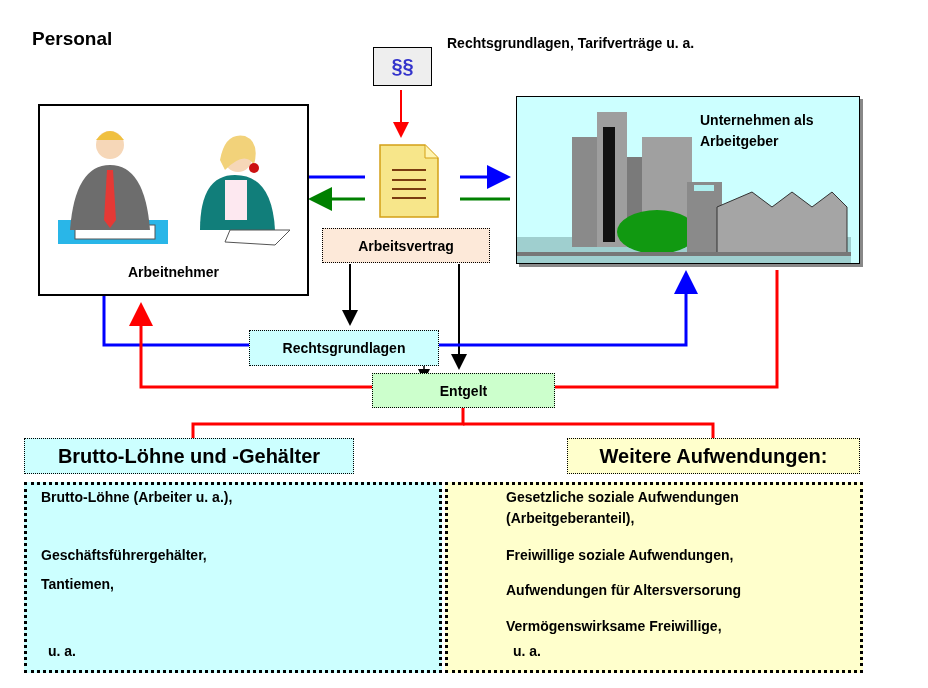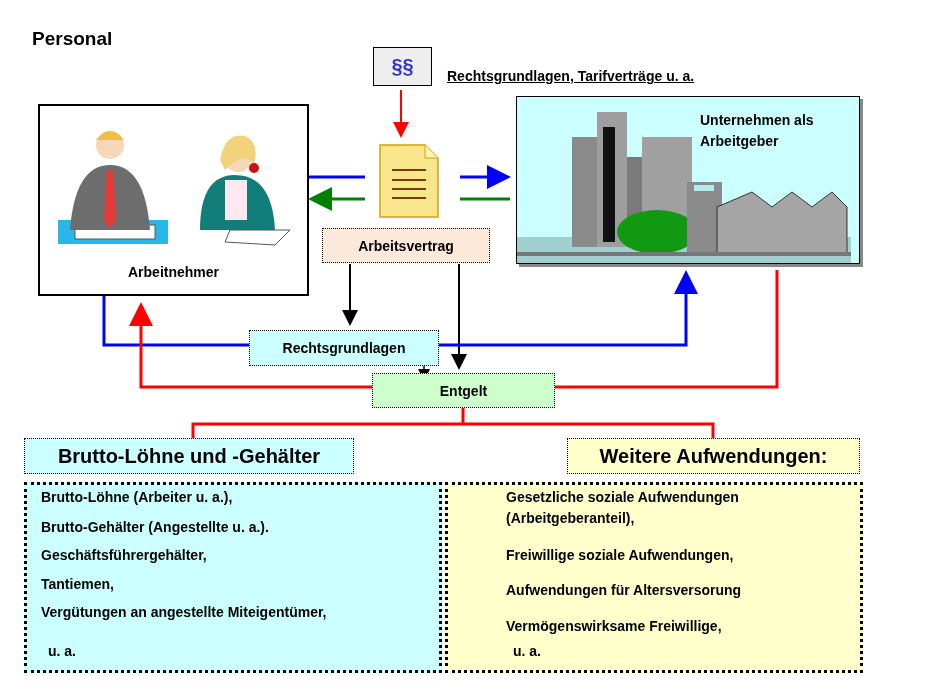--- a/index.html
+++ b/index.html
@@ -3,21 +3,21 @@
 <meta charset="utf-8">
 <style>
   html, body { margin:0; padding:0; background:#fff; }
   body { width:928px; height:688px; position:relative; overflow:hidden;
          font-family:"Liberation Sans", sans-serif; font-weight:bold; color:#000; }
   .abs { position:absolute; }
   #title { left:32px; top:28px; font-size:19px; }
   #law-box { left:373px; top:47px; width:57px; height:37px; background:#eeeeee;
              border:1px solid #000; display:flex; align-items:center; justify-content:center;
              color:#3333cc; font-size:20px; font-weight:bold; }
-  #law-text { left:447px; top:68px; font-size:14px;text-decoration:underline; }
+  #law-text { left:447px; top:35px; font-size:14px; }
   #employee-box { left:38px; top:104px; width:267px; height:188px; border:2px solid #000; background:#fff; }
   #employee-label { left:0; right:0; top:158px; text-align:center; font-size:14px; }
   #employer-box { left:516px; top:96px; width:334px; height:166px; border:1.5px solid #000;
                   background:#ccffff; box-shadow:3px 3px 0 #888;padding-left:8px; }
   #employer-label { left:183px; top:13px; font-size:14px; line-height:21px; }
   #contract-box { left:322px; top:228px; width:166px; height:33px; background:#fde9d9;
                   border:1px dotted #000; display:flex; align-items:center; justify-content:center; font-size:14px; }
   #work-box { left:249px; top:330px; width:188px; height:34px; background:#ccffff; border:1px dotted #000;
               display:flex; align-items:center; justify-content:center; font-size:14px; }
   #pay-box { left:372px; top:373px; width:181px; height:33px; background:#ccffcc; border:1px dotted #000;
@@ -131,24 +131,22 @@
 
 <div class="abs" id="contract-box">Arbeitsvertrag</div>
 <div class="abs" id="work-box">Rechtsgrundlagen</div>
 <div class="abs" id="pay-box">Entgelt</div>
 
 <div class="abs" id="left-head">Brutto-Löhne und -Gehälter</div>
 <div class="abs" id="right-head">Weitere Aufwendungen:</div>
 
 <div class="abs" id="left-list">
   <div class="li" style="left:14px;top:4px">Brutto-Löhne (Arbeiter u. a.),</div>
-  <div class="li" style="left:14px;top:34px">Brutto-Gehälter (Angestellte u. a.).</div>
   <div class="li" style="left:14px;top:62px">Geschäftsführergehälter,</div>
   <div class="li" style="left:14px;top:91px">Tantiemen,</div>
-  <div class="li" style="left:14px;top:119px">Vergütungen an angestellte Miteigentümer,</div>
   <div class="li" style="left:21px;top:158px">u. a.</div>
 </div>
 
 <div class="abs" id="right-list">
   <div class="li" style="left:58px;top:4px">Gesetzliche soziale Aufwendungen</div>
   <div class="li" style="left:58px;top:25px">(Arbeitgeberanteil),</div>
   <div class="li" style="left:58px;top:62px">Freiwillige soziale Aufwendungen,</div>
   <div class="li" style="left:58px;top:97px">Aufwendungen für Altersversorung</div>
   <div class="li" style="left:58px;top:133px">Vermögenswirksame Freiwillige,</div>
   <div class="li" style="left:65px;top:158px">u. a.</div>

